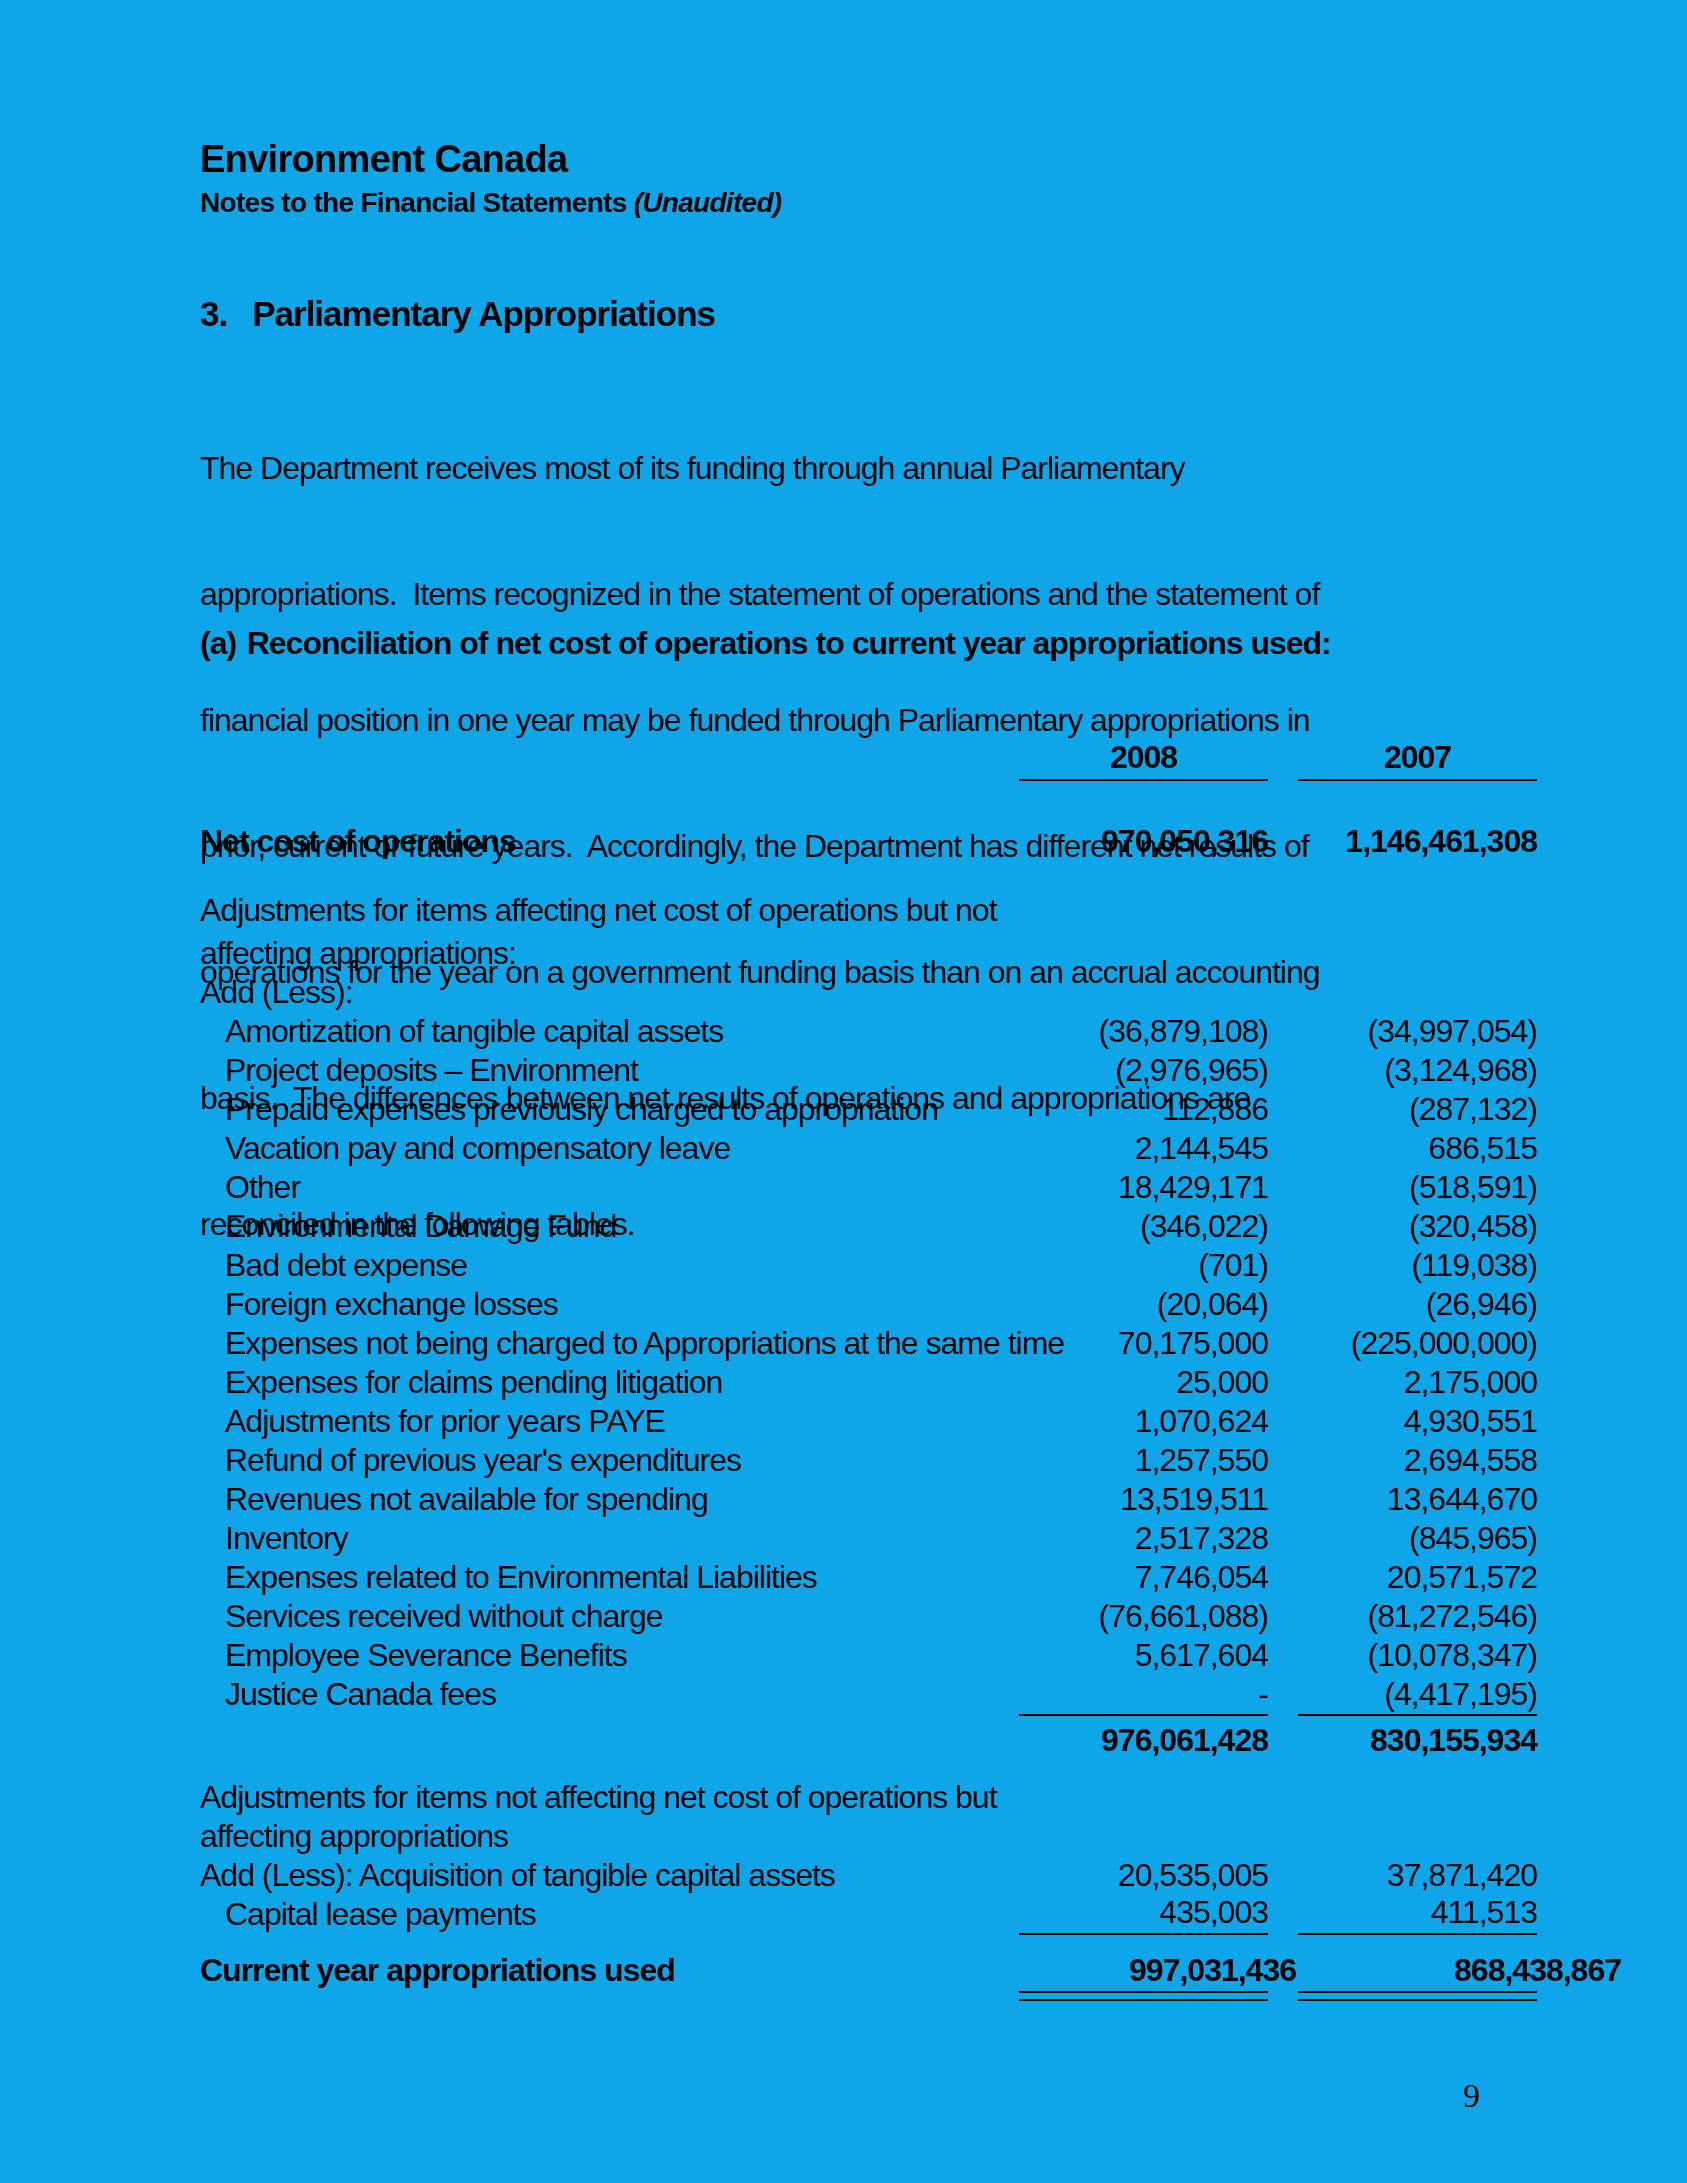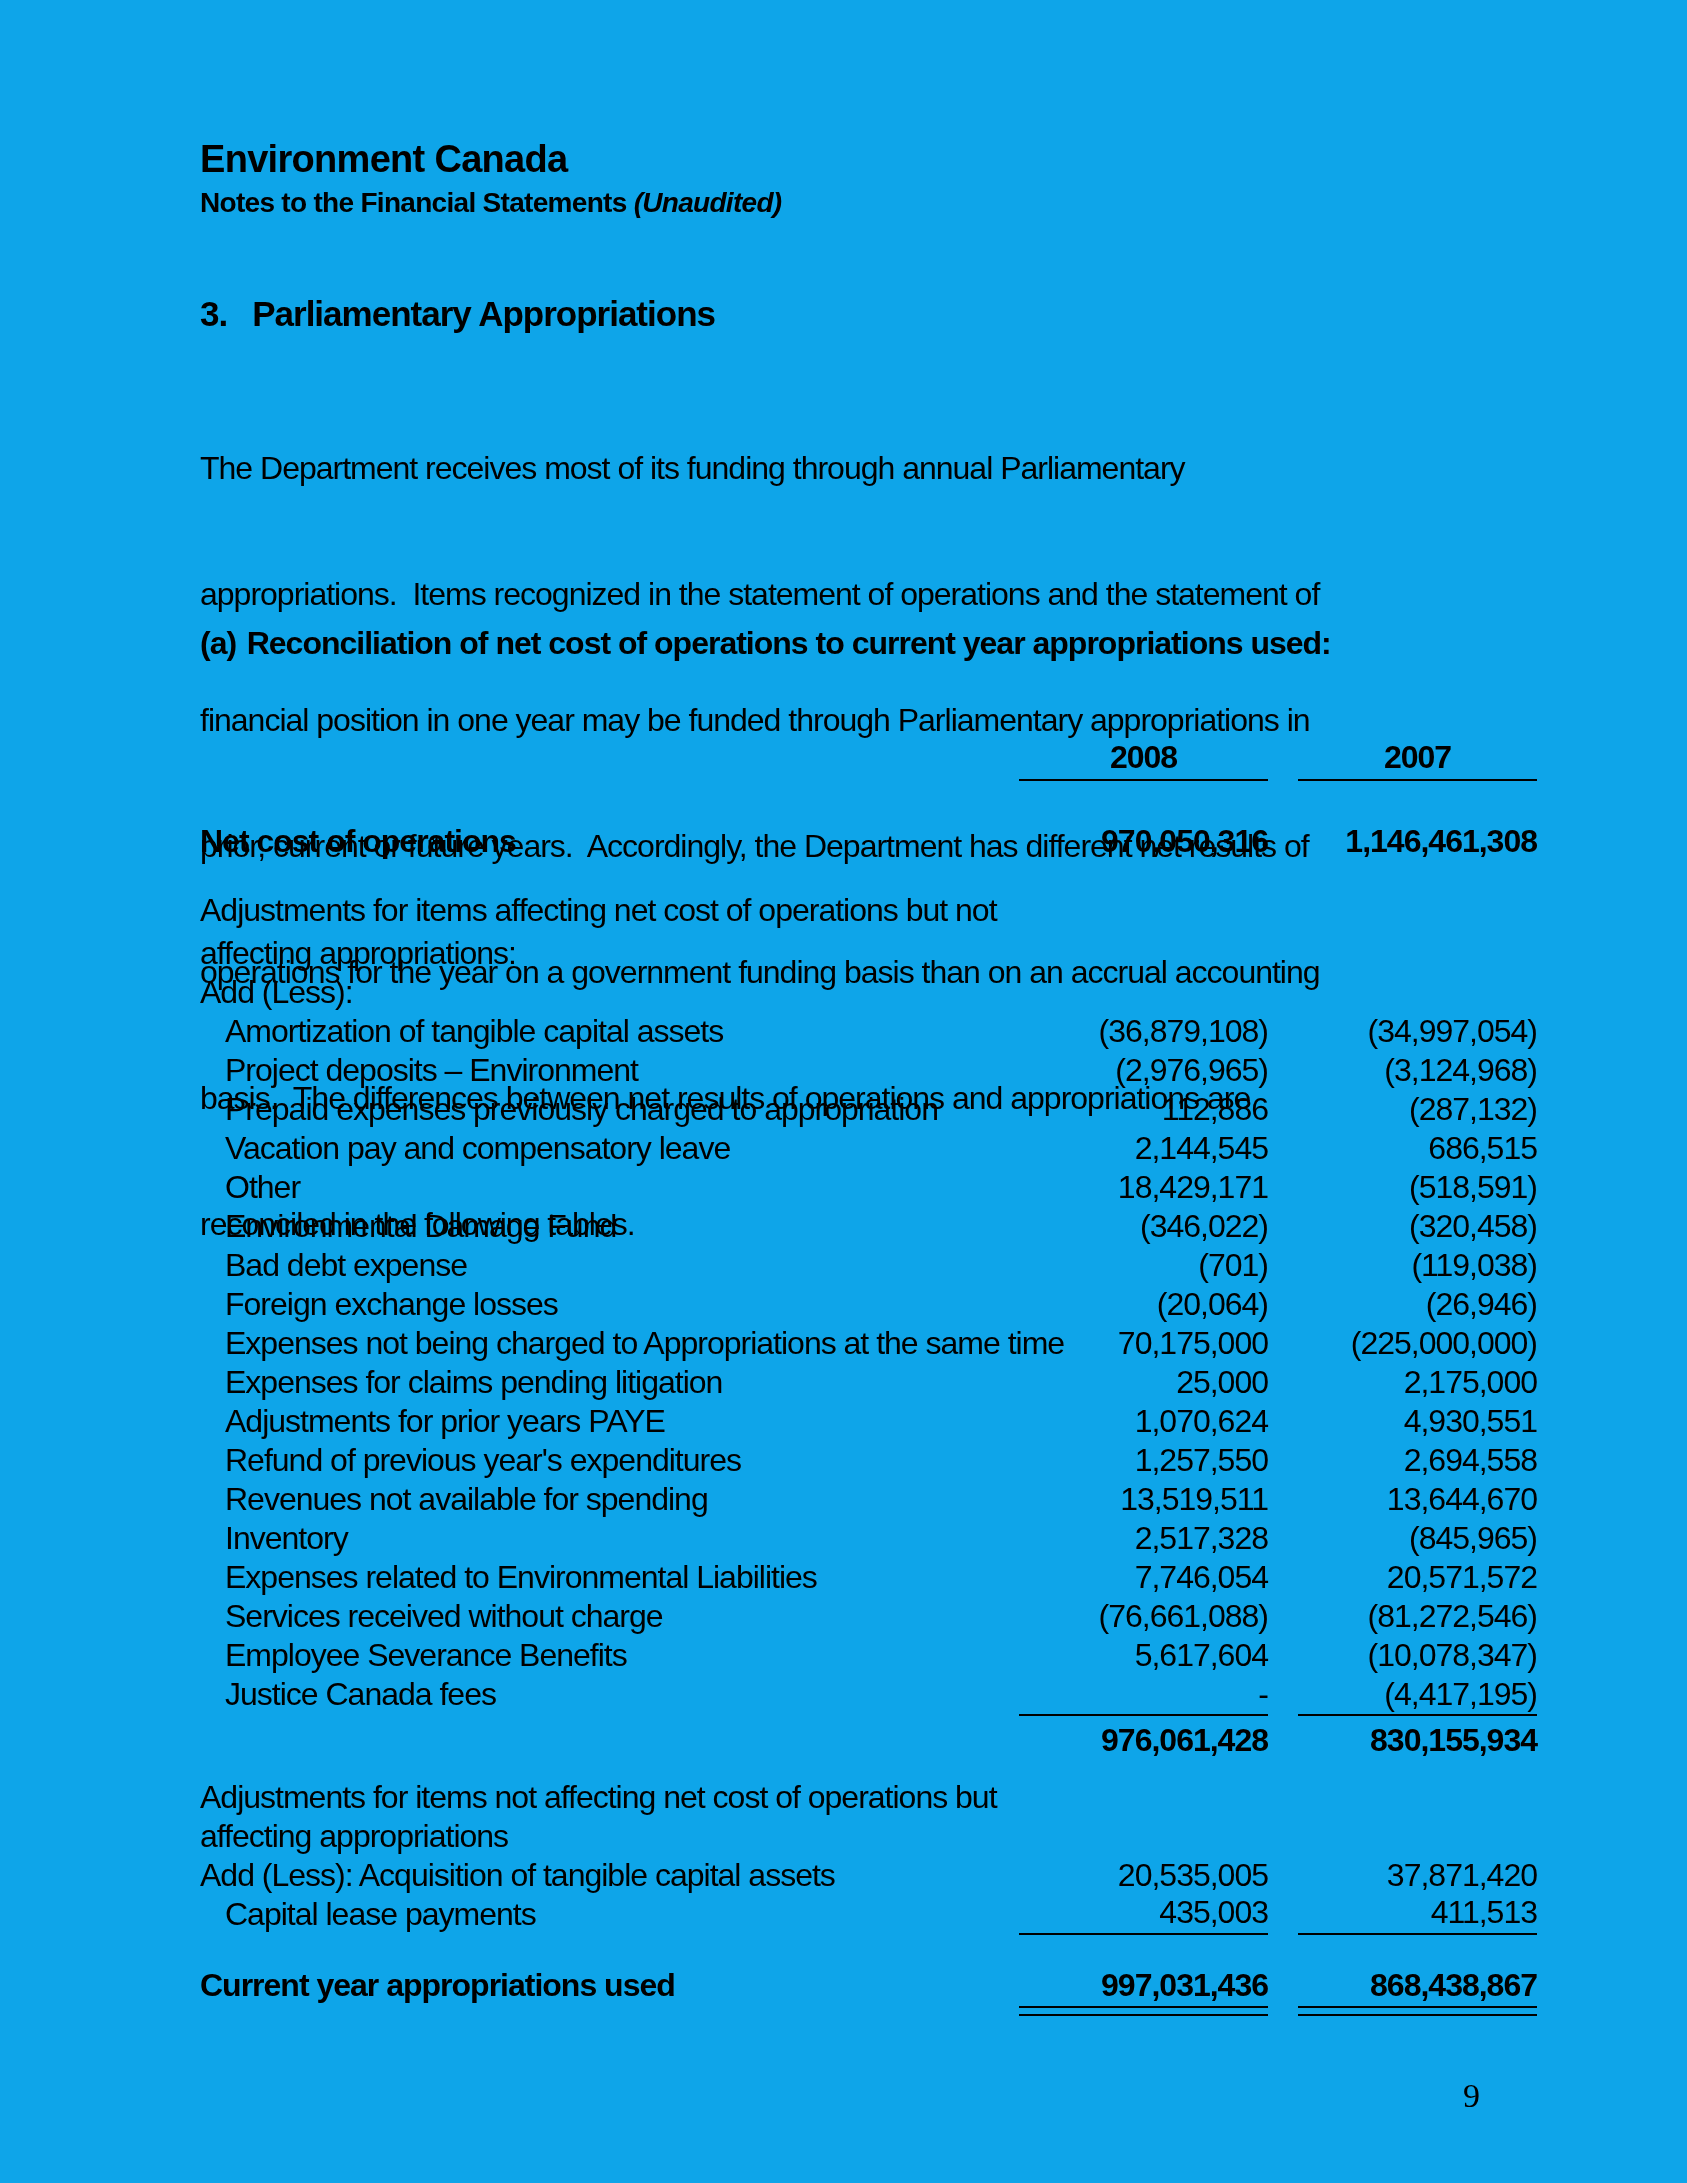--- a/index.html
+++ b/index.html
@@ -44,21 +44,21 @@
   .v{text-align:right;white-space:pre;}
   .b{font-weight:700;}
   .hc{
     text-align:center;font-weight:700;line-height:34px;
     padding:17px 0 5.3px 0;border-bottom:2.6px solid #000;
   }
   .mt62{margin-top:41px;}
   .mt46{margin-top:30px;}
   .mt6{margin-top:4px;gap:38px;}
   .mt32{margin-top:21px;}
-  .mt24{margin-top:33px;}
+  .mt24{margin-top:18px;gap:28px;}
   .subtotal .v{border-top:2.6px solid #000;padding-top:6.6px;line-height:34px;font-weight:700;}
   .capital .v{line-height:34px;padding-bottom:4px;border-bottom:2.6px solid #000;}
   .total{line-height:34px;}
   .dblrow{margin-top:4px;}
   .dbl{height:6.6px;border-top:2.6px solid #000;border-bottom:2.6px solid #000;}
   .pageno{
     position:absolute;left:1463px;top:2077px;
     font-family:"Liberation Serif","DejaVu Serif",serif;
     font-size:34px;letter-spacing:0;
   }

